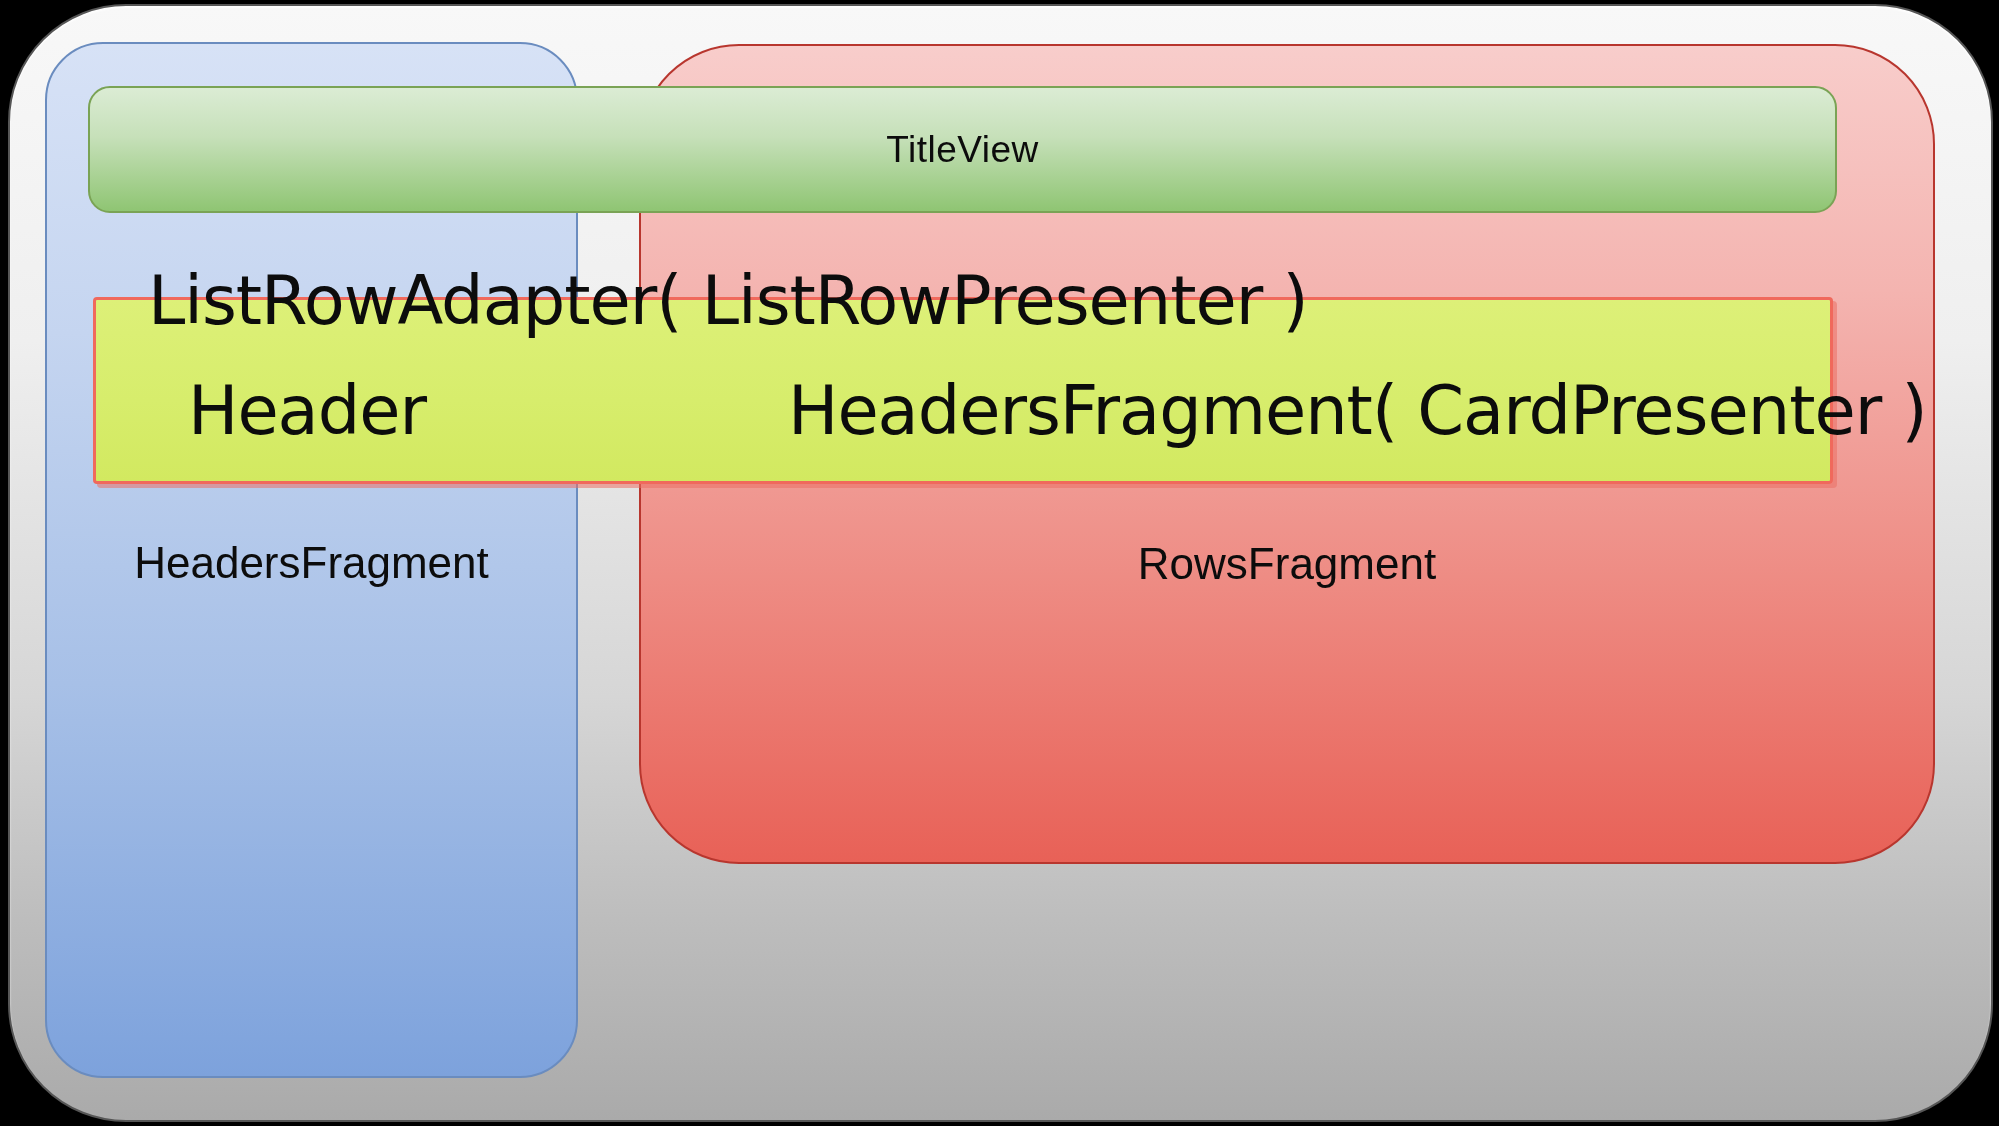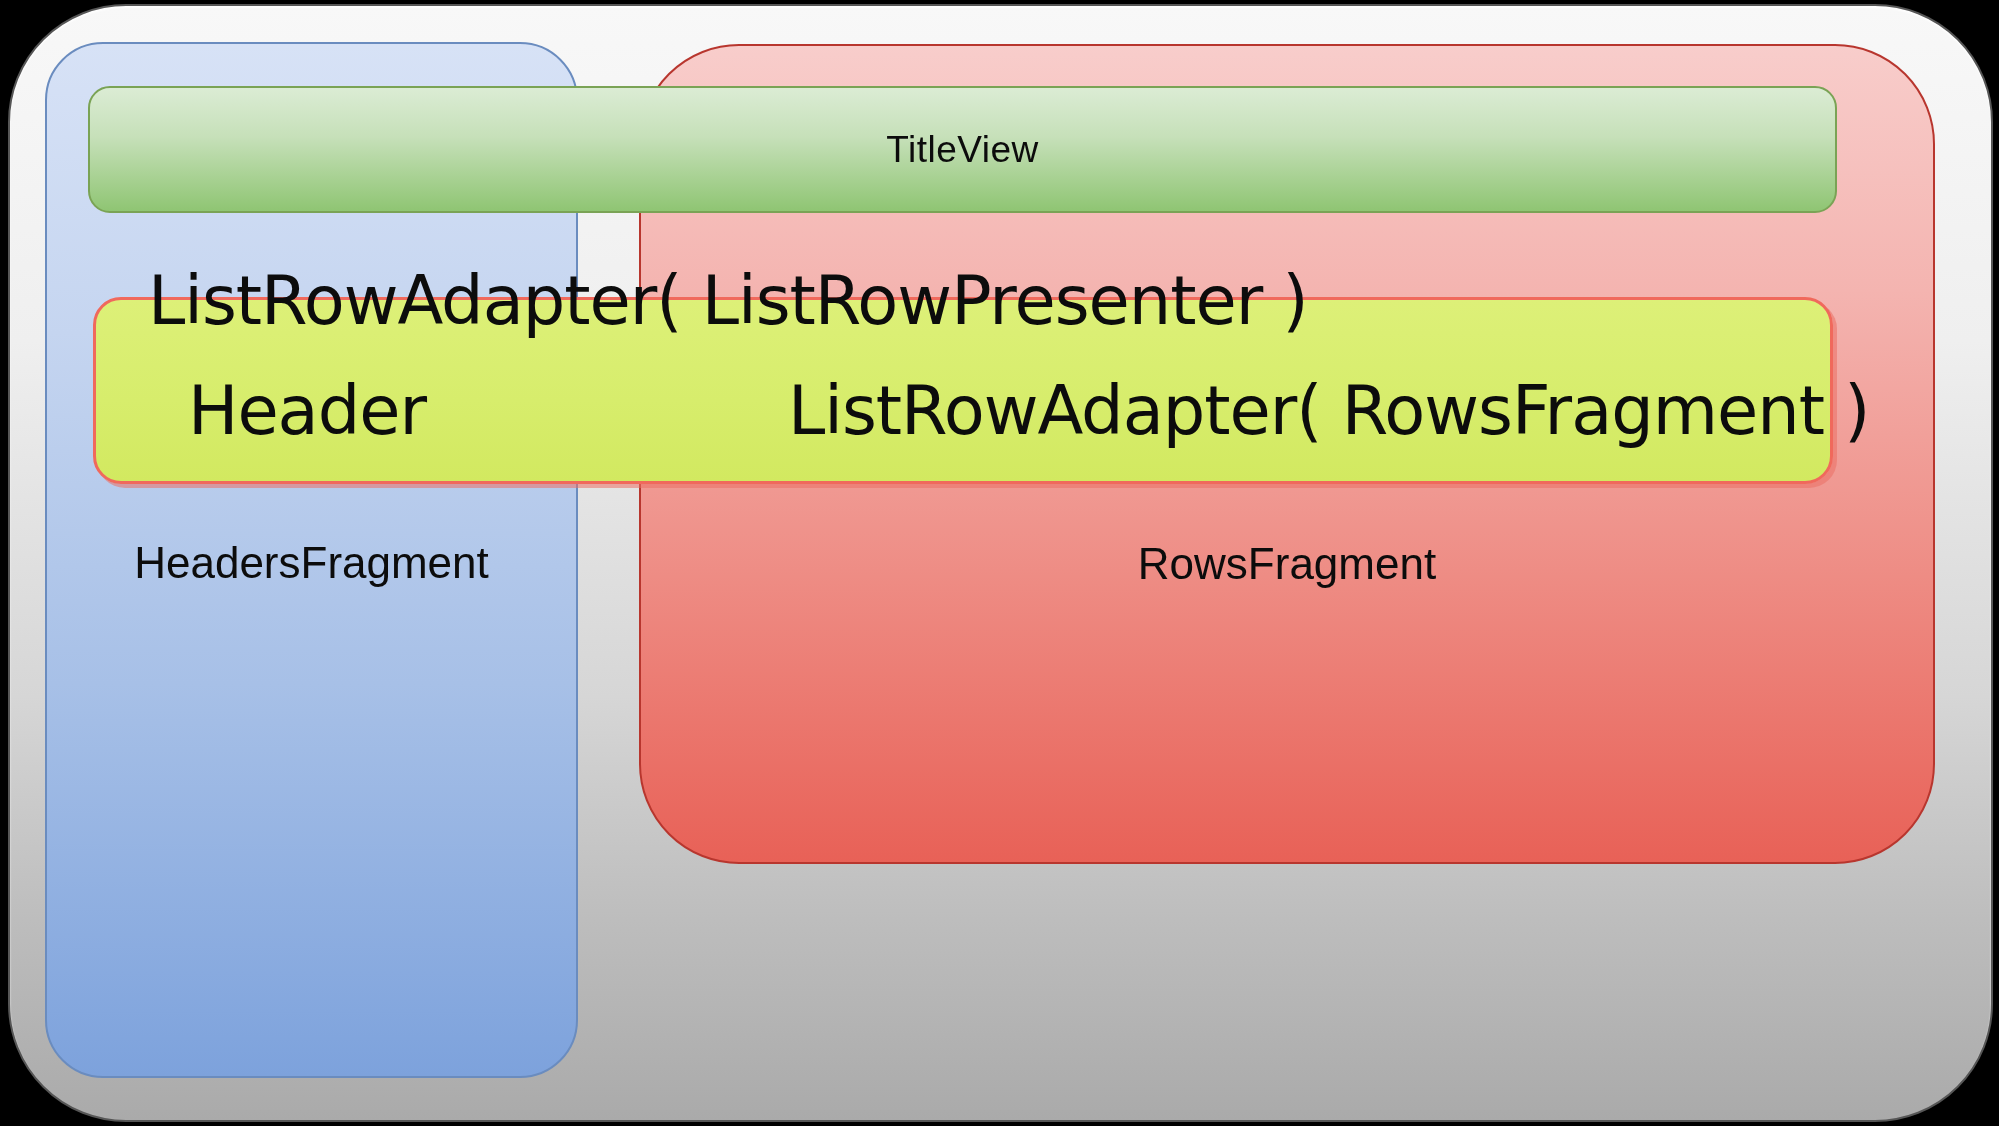--- a/index.html
+++ b/index.html
@@ -83,21 +83,21 @@
     font-size: 37px;
     letter-spacing: 0.5px;
   }
   
   .listrow-bar {
     position: absolute;
     left: 83px; top: 291px;
     width: 1740px; height: 187px;
     box-sizing: border-box;
     border: 3px solid var(--listrow-border, #f0695c);
-    border-radius: 28px;
+    border-radius: 4px;
     background: linear-gradient(180deg, #ddf078 0%, var(--listrow-fill, #d7ed6c) 55%, #d2e960 100%);
     box-shadow: 4px 4px 0 rgba(235, 112, 100, 0.55);
     z-index: 4;
   }
   .big-text {
     font-family: "DejaVu Sans", sans-serif;
     font-size: 67px;
     line-height: 1;
     letter-spacing: -1px;
     white-space: nowrap;
@@ -142,19 +142,19 @@
     <div class="rows-panel">
       <span class="panel-caption">RowsFragment</span>
     </div>
 
     <div class="title-bar">
       <span>TitleView</span>
     </div>
 
     <div class="listrow-bar">
       <span class="big-text header-label">Header</span>
-      <span class="big-text card-label">ListRowAdapter( RowsFragment )</span>
+      <span class="big-text card-label">HeadersFragment( CardPresenter )</span>
     </div>
 
     <div class="big-text overlay-text">ListRowAdapter( ListRowPresenter )</div>
 
   </div>
 </div>
 
 </body></html>

